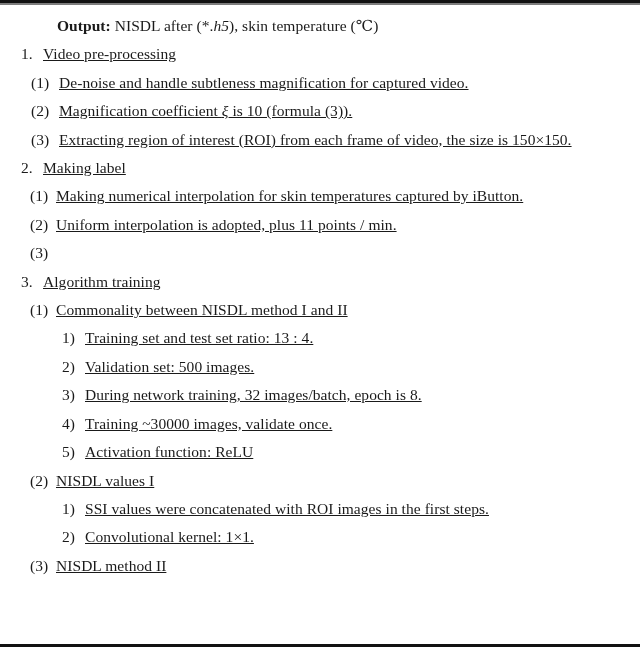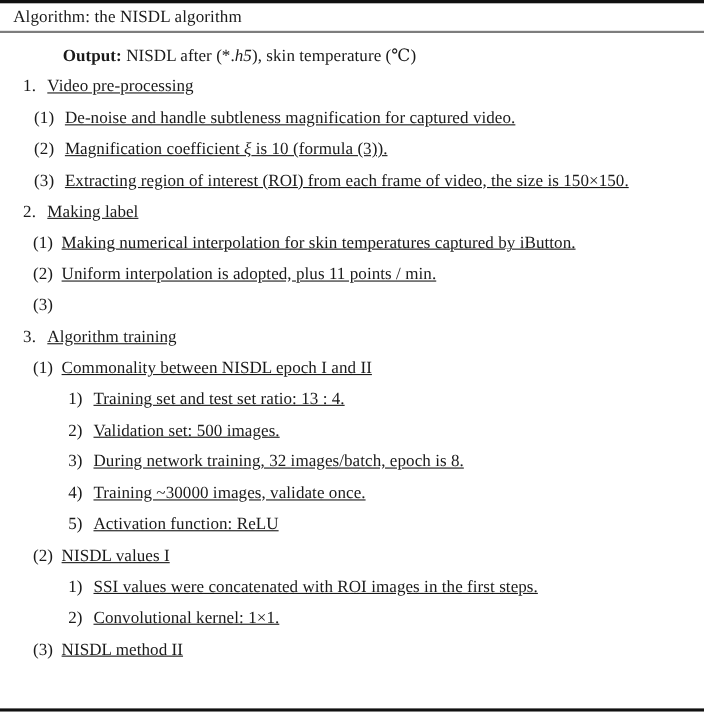--- a/index.html
+++ b/index.html
@@ -87,21 +87,20 @@
 
   
   .lvl3 { margin-left: 50px; }
   .lvl3 > .marker { width: 23px; }
 </style>
 </head>
 <body>
 
 <div class="algo-box">
 
-  <div class="algo-title">Algorithm: the NISDL algorithm</div>
   <div class="title-rule"></div>
 
   <div class="algo-body">
 
     <div class="line">
       <span class="b">Output:</span><span> NISDL after (*.</span><span class="i">h5</span><span>), skin temperature (℃)</span>
     </div>
 
 
     <div class="row lvl1">
@@ -145,21 +144,21 @@
       </span>
     </div>
 
     <div class="row lvl1">
       <span class="marker">3.</span>
       <span class="content">Algorithm training</span>
     </div>
 
     <div class="row lvl2b">
       <span class="marker">(1)</span>
-      <span class="content">Commonality between NISDL epoch I and II</span>
+      <span class="content">Commonality between NISDL method I and II</span>
     </div>
     <div class="row lvl3">
       <span class="marker">1)</span>
       <span class="content">Training set and test set ratio: 13 : 4.</span>
     </div>
     <div class="row lvl3">
       <span class="marker">2)</span>
       <span class="content">Validation set: 500 images.</span>
     </div>
     <div class="row lvl3">

